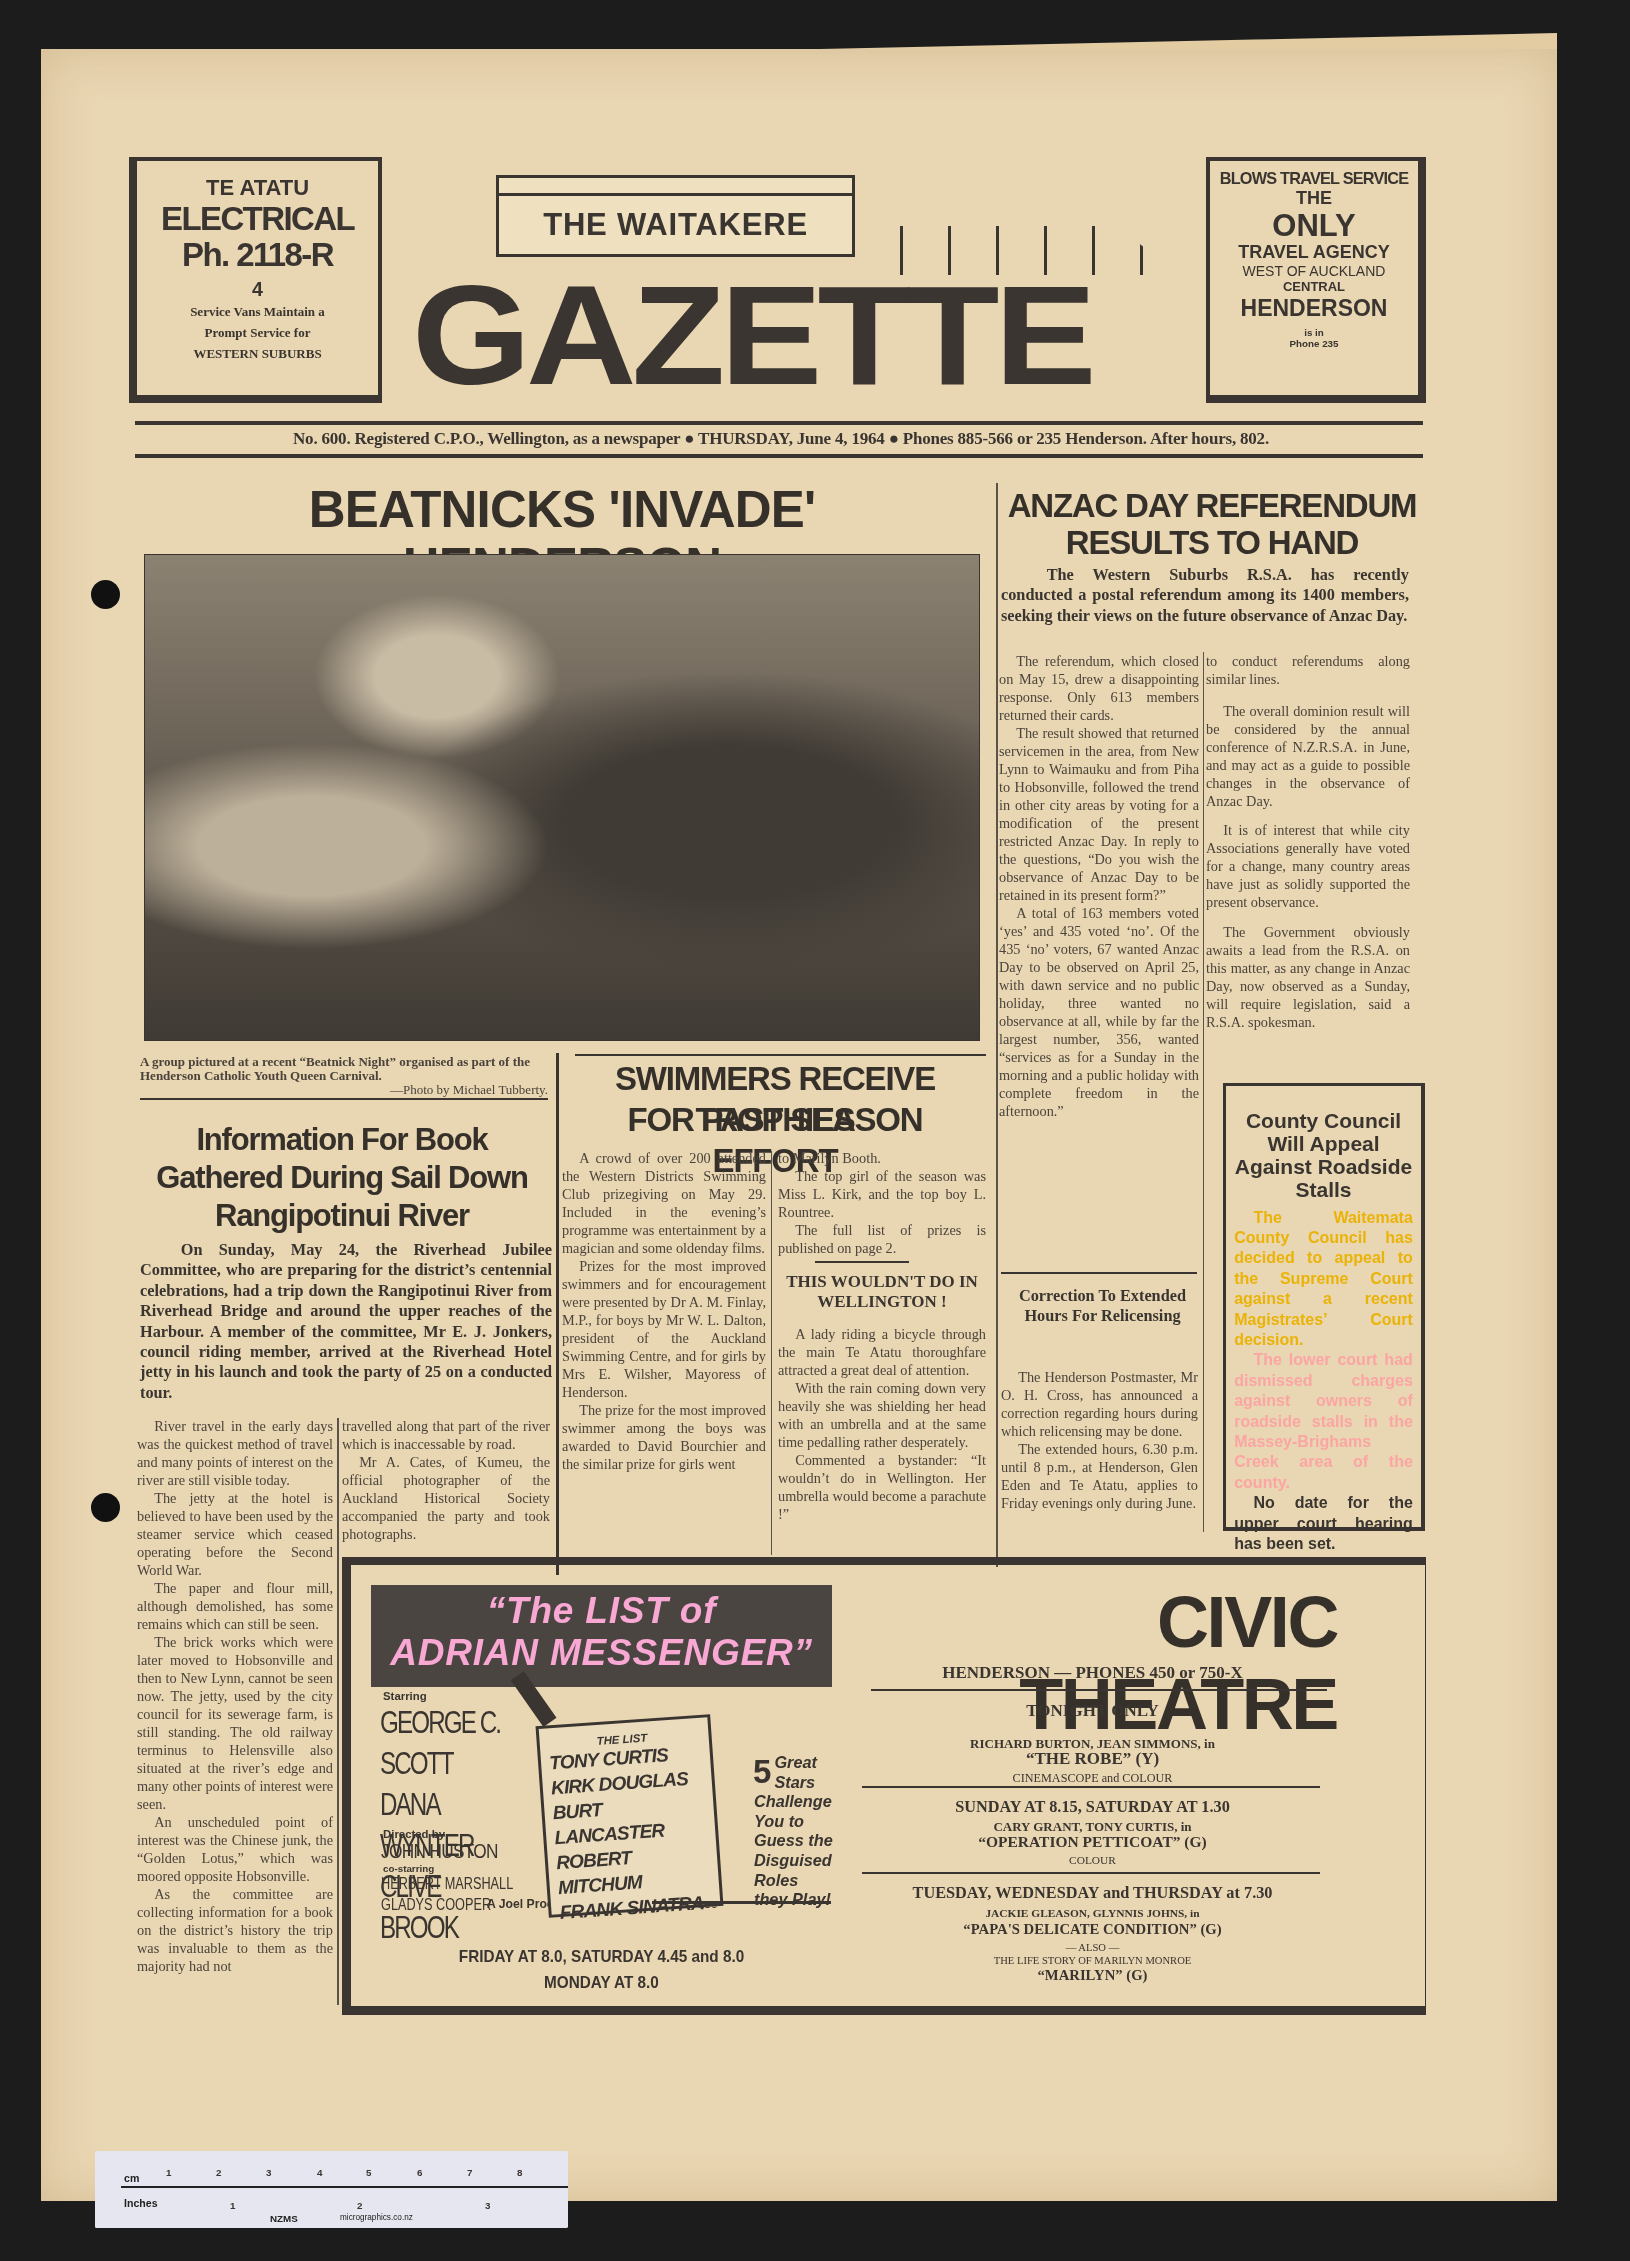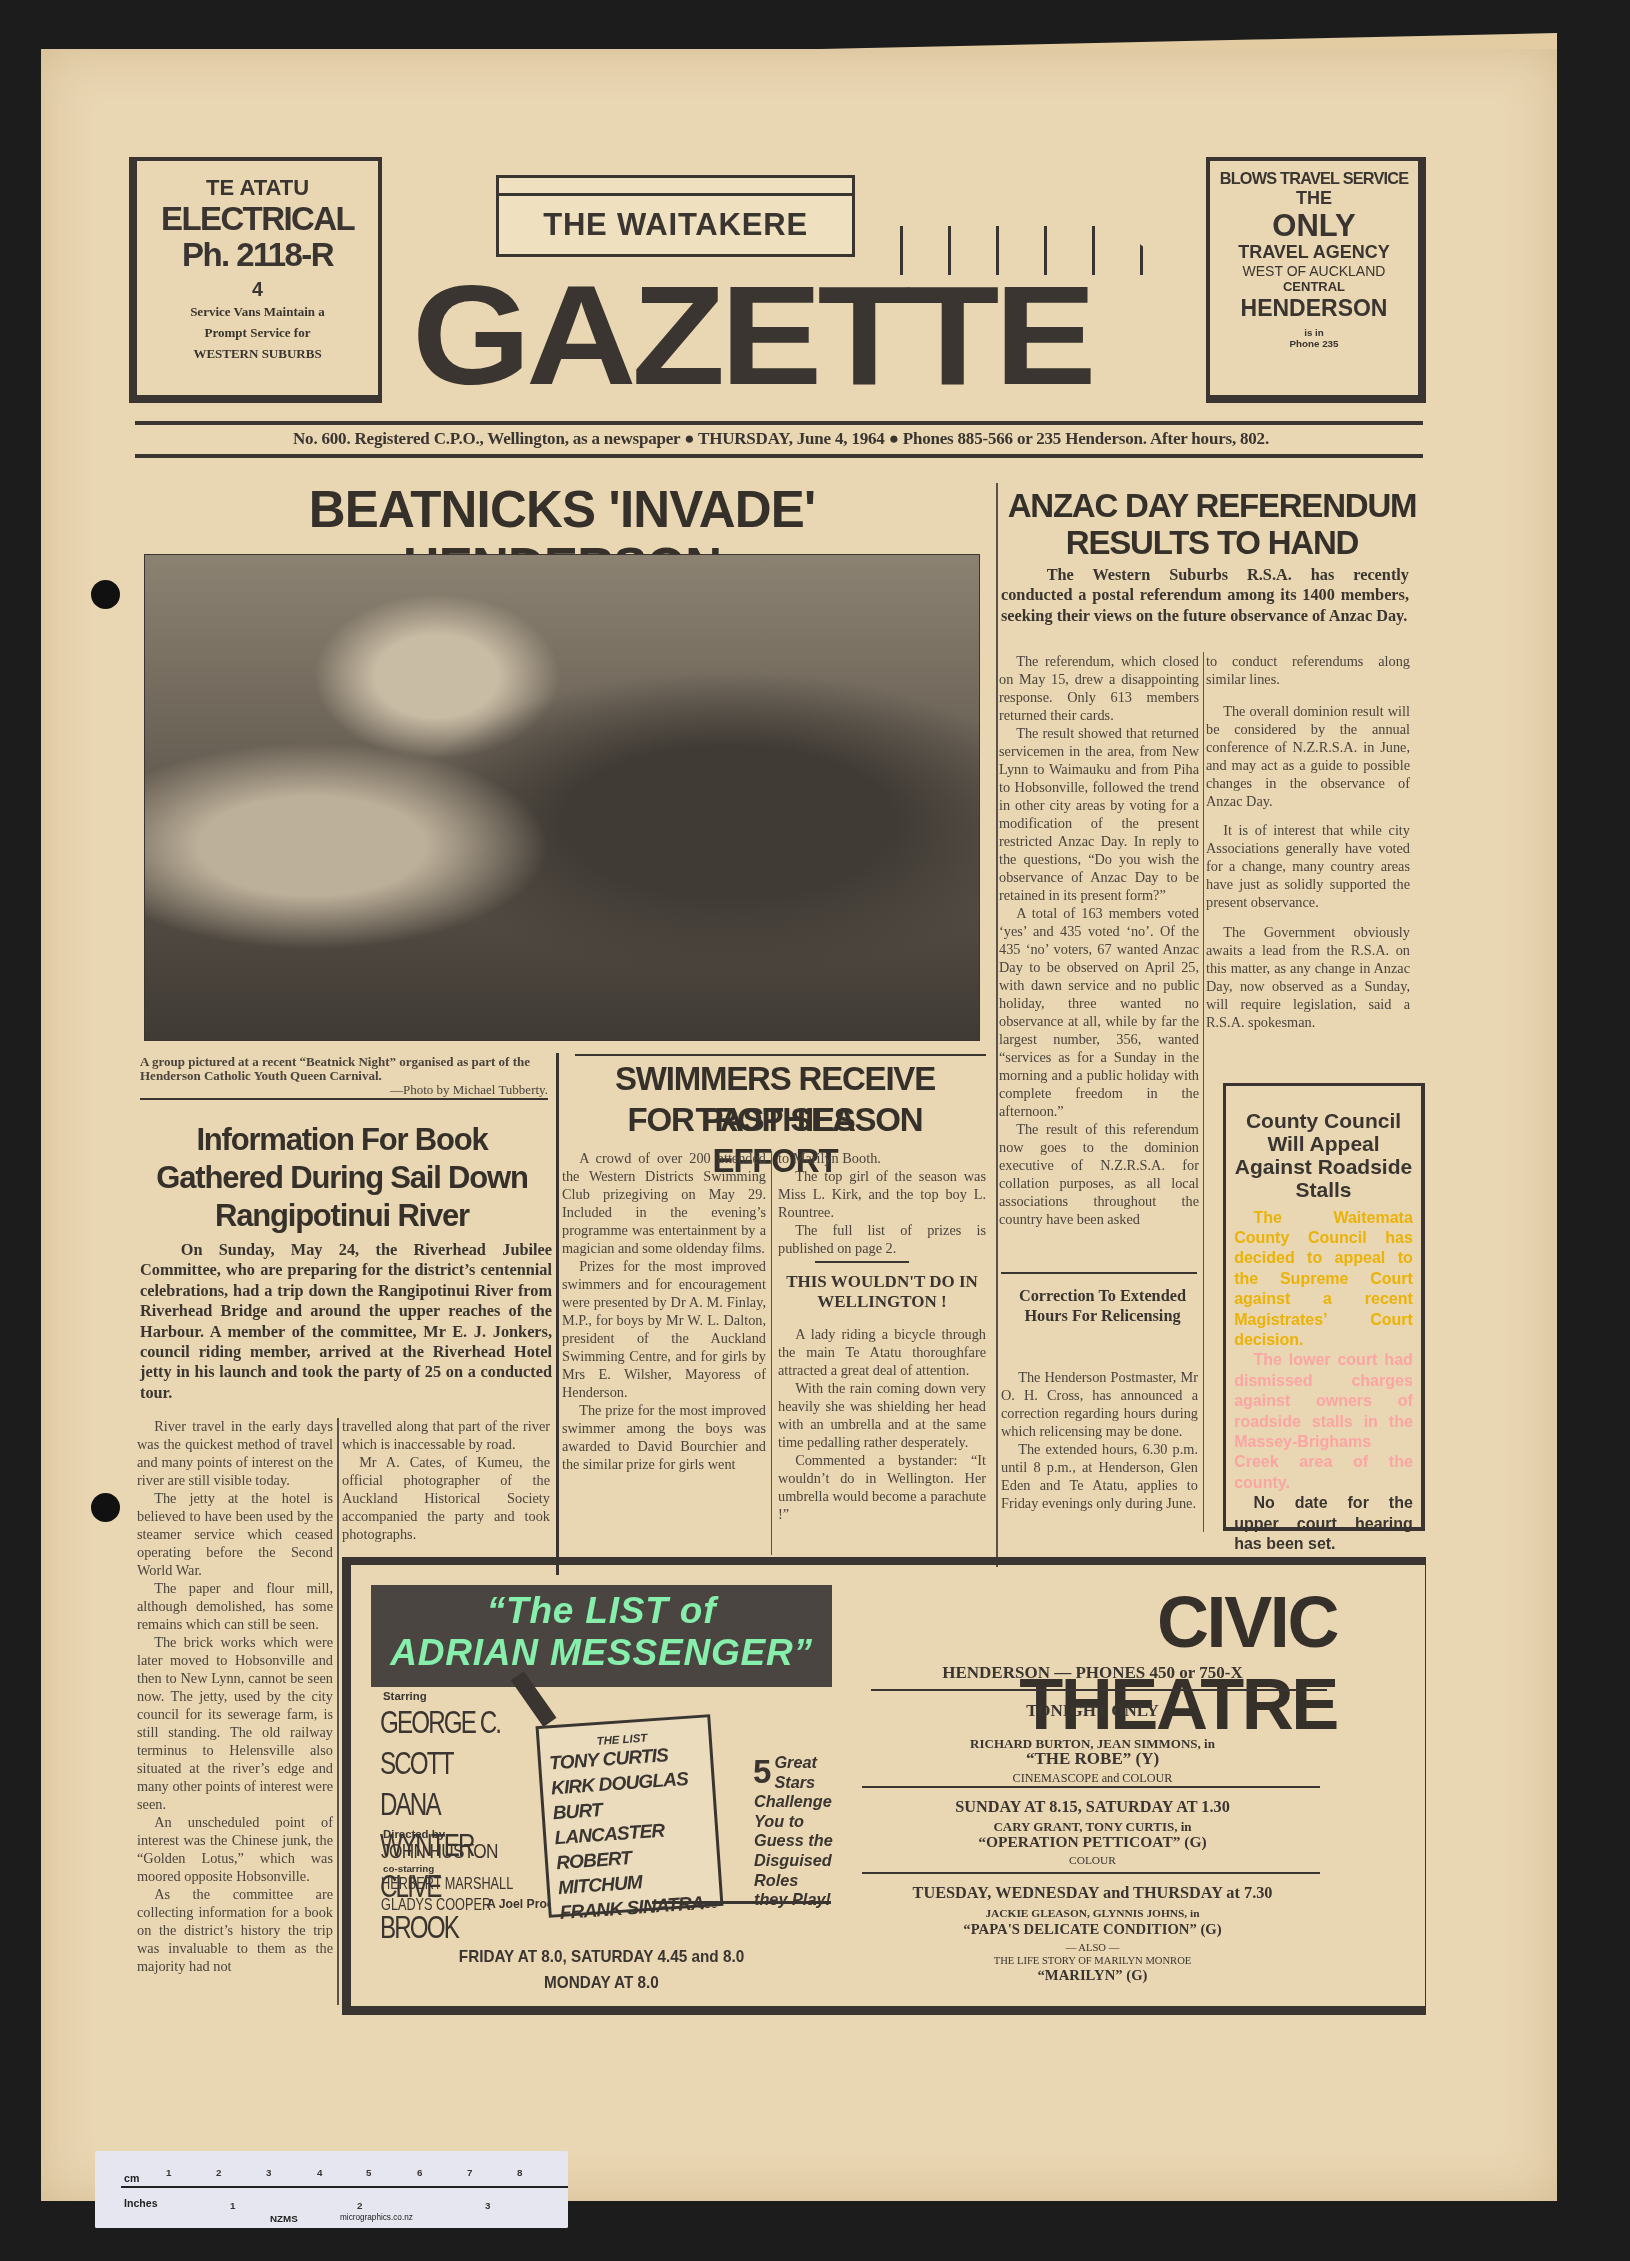--- a/index.html
+++ b/index.html
@@ -20,21 +20,21 @@
   .rule{position:absolute;background:#3a3530}
   .vrule{position:absolute;width:1.6px;background:#5a534a}
   p.col{font-size:14.3px;line-height:18px;text-align:justify;text-indent:1.2em;color:#4a443c}
   p.lead{font-size:17px;line-height:22px;font-weight:bold;text-align:justify;color:#3a3530}
   .headline{font-family:"Liberation Sans",sans-serif;font-weight:bold;color:#35302a;letter-spacing:-0.8px;text-align:center}
   .photo{position:absolute;left:144px;top:554px;width:836px;height:487px;
          background:radial-gradient(ellipse at 20% 60%,#bdb09a 0 12%,transparent 25%),
                     radial-gradient(ellipse at 70% 55%,#403b35 0 20%,transparent 40%),
                     radial-gradient(ellipse at 35% 25%,#c9bca5 0 8%,transparent 16%),
                     linear-gradient(180deg,#8c8272,#5e564c 55%,#3f3a34);border:1.6px solid #3a3530}
-  .ad-dark{position:absolute;background:#4a4540;color:#86efac}
+  .ad-dark{position:absolute;background:#4a4540;color:#f9a8d4}
   .ruler{position:absolute;left:95px;top:2151px;width:473px;height:77px;background:#e6e6f0;border-radius:1.6px}
 </style>
 </head>
 <body>
 
 <div class="page-top"></div>
 <div class="page"></div>
 <div class="punch" style="left:91px;top:580px"></div>
 <div class="punch" style="left:91px;top:1493px"></div>
 
@@ -121,21 +121,20 @@
   <p class="col">Commented a bystander: “It wouldn’t do in Wellington. Her umbrella would become a parachute !”</p>
 </div>
 
 <div class="headline abs" style="left:1004px;top:487px;width:416px;font-size:33px;line-height:37px;letter-spacing:-1.2px">ANZAC DAY REFERENDUM</div>
 <div class="headline abs" style="left:1004px;top:524px;width:416px;font-size:33px;line-height:37px;letter-spacing:-1.2px">RESULTS TO HAND</div>
 <p class="lead abs" style="left:1001px;top:565px;width:408px;font-size:16.3px;line-height:20.4px;text-indent:2.8em">The Western Suburbs R.S.A. has recently conducted a postal referendum among its 1400 members, seeking their views on the future observance of Anzac Day.</p>
 <div class="abs" style="left:999px;top:652px;width:200px">
   <p class="col">The referendum, which closed on May 15, drew a disappointing response. Only 613 members returned their cards.</p>
   <p class="col">The result showed that returned servicemen in the area, from New Lynn to Waimauku and from Piha to Hobsonville, followed the trend in other city areas by voting for a modification of the present restricted Anzac Day. In reply to the questions, “Do you wish the observance of Anzac Day to be retained in its present form?”</p>
   <p class="col">A total of 163 members voted ‘yes’ and 435 voted ‘no’. Of the 435 ‘no’ voters, 67 wanted Anzac Day to be observed on April 25, with dawn service and no public holiday, three wanted no observance at all, while by far the largest number, 356, wanted “services as for a Sunday in the morning and a public holiday with complete freedom in the afternoon.”</p>
-  <p class="col">The result of this referendum now goes to the dominion executive of N.Z.R.S.A. for collation purposes, as all local associations throughout the country have been asked</p>
 </div>
 <div class="vrule" style="left:1203px;top:652px;height:880px;width:0.8px"></div>
 <div class="abs" style="left:1206px;top:652px;width:204px">
   <p class="col" style="text-indent:0">to conduct referendums along similar lines.</p>
   <p class="col" style="margin-top:14px">The overall dominion result will be considered by the annual conference of N.Z.R.S.A. in June, and may act as a guide to possible changes in the observance of Anzac Day.</p>
   <p class="col" style="margin-top:11.4px">It is of interest that while city Associations generally have voted for a change, many country areas have just as solidly supported the present observance.</p>
   <p class="col" style="margin-top:11.4px">The Government obviously awaits a lead from the R.S.A. on this matter, as any change in Anzac Day, now observed as a Sunday, will require legislation, said a R.S.A. spokesman.</p>
 </div>
 
 <div class="rule" style="left:1001px;top:1272px;width:196px;height:2.4px"></div>

